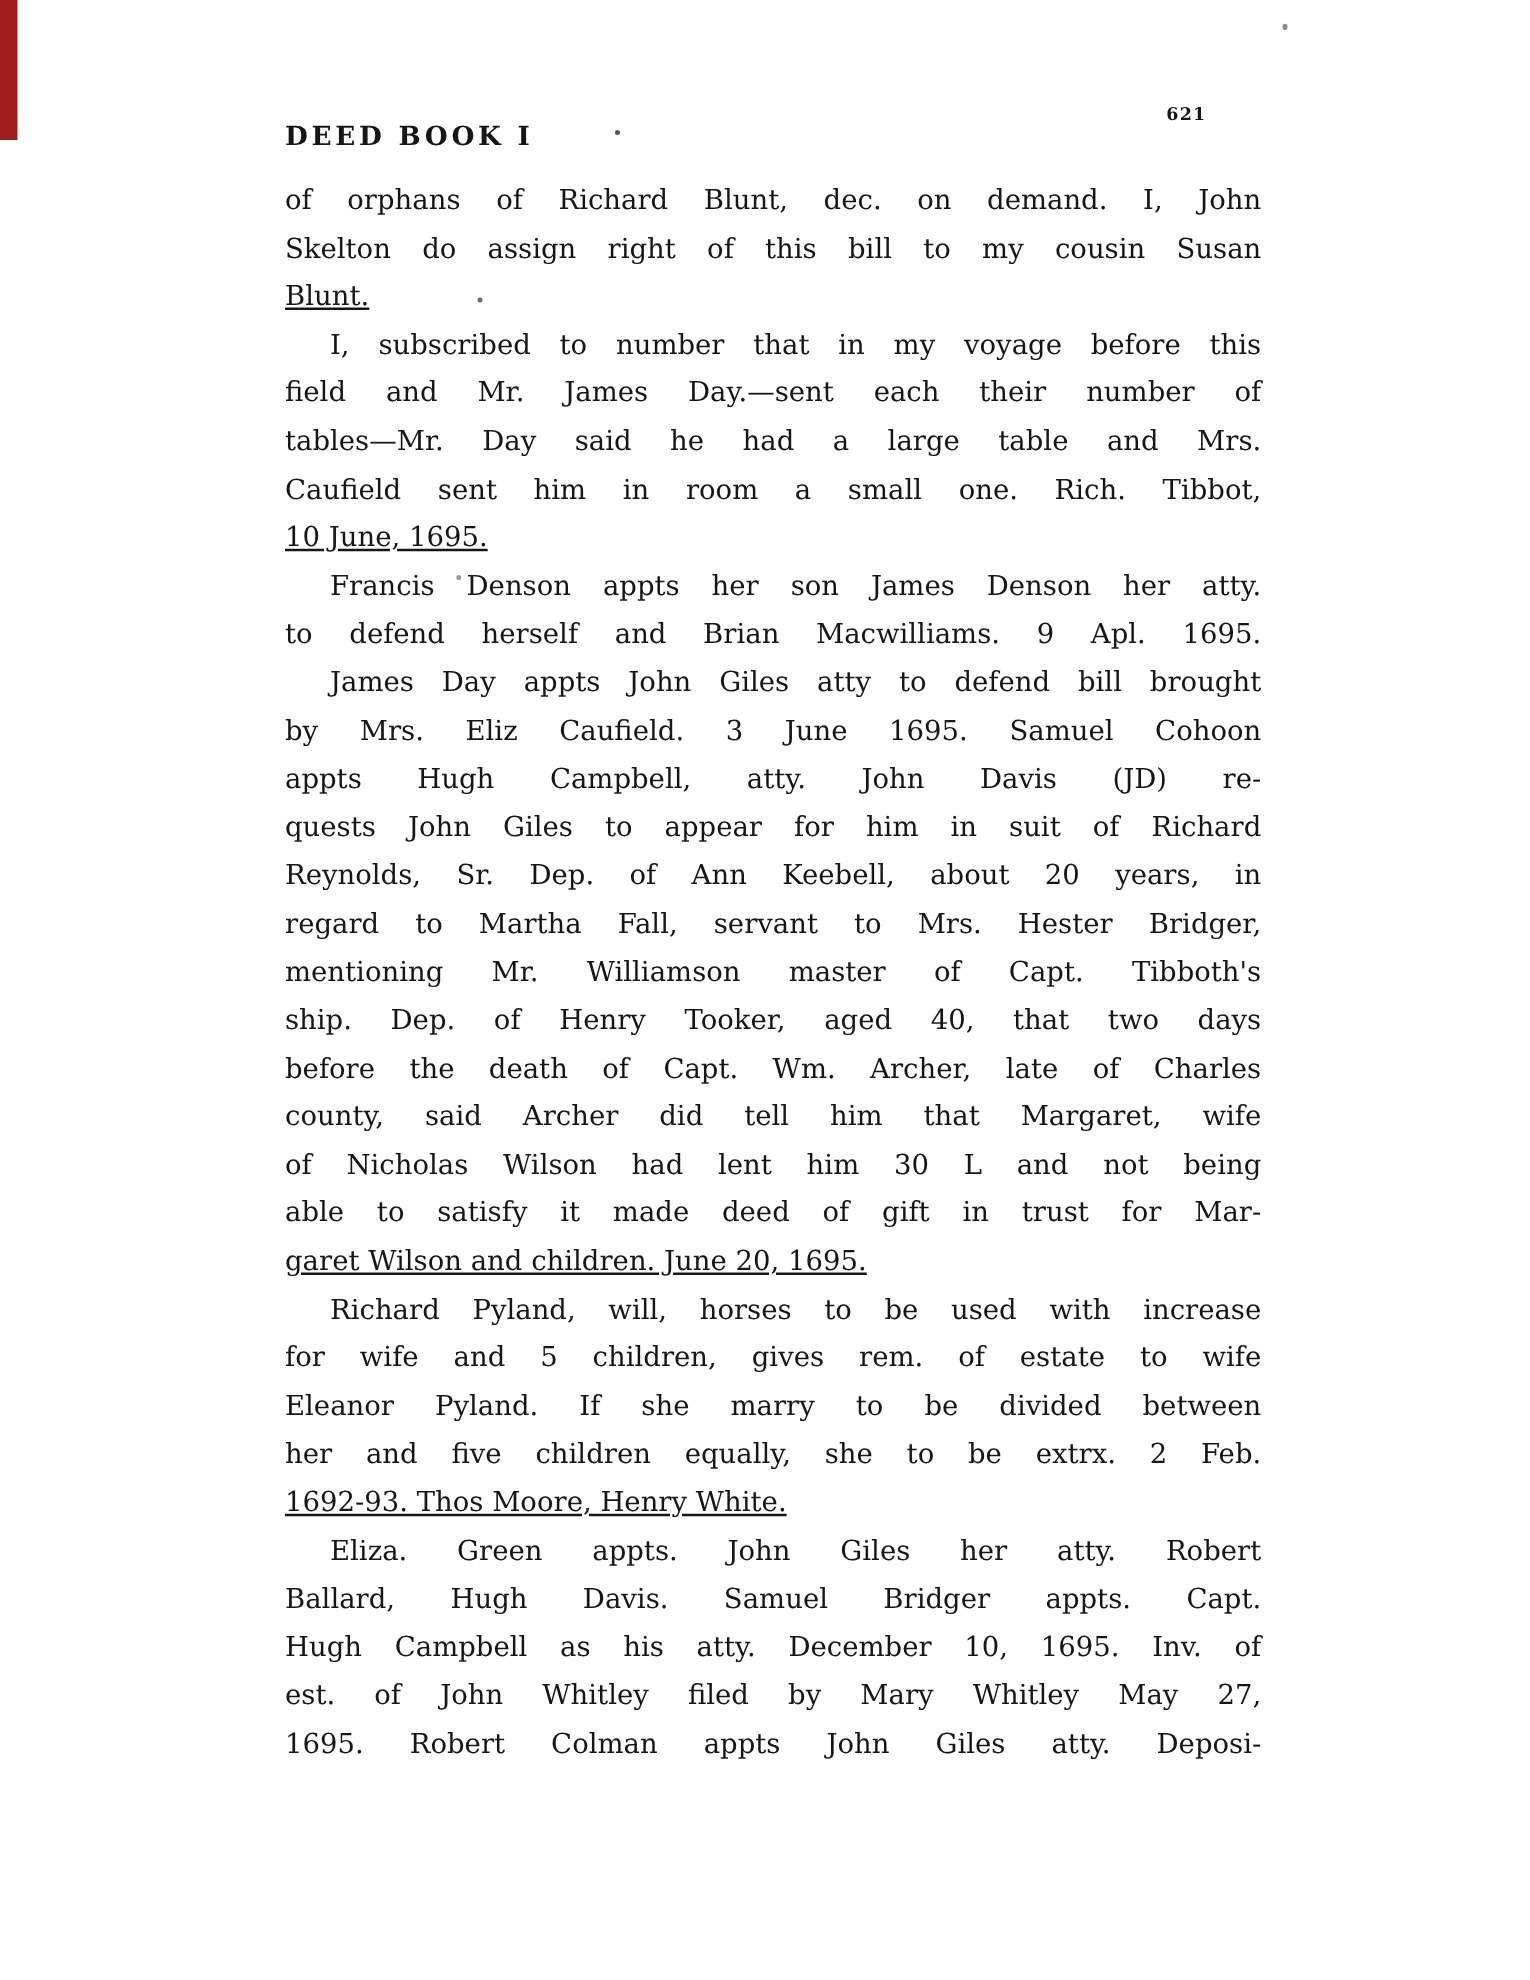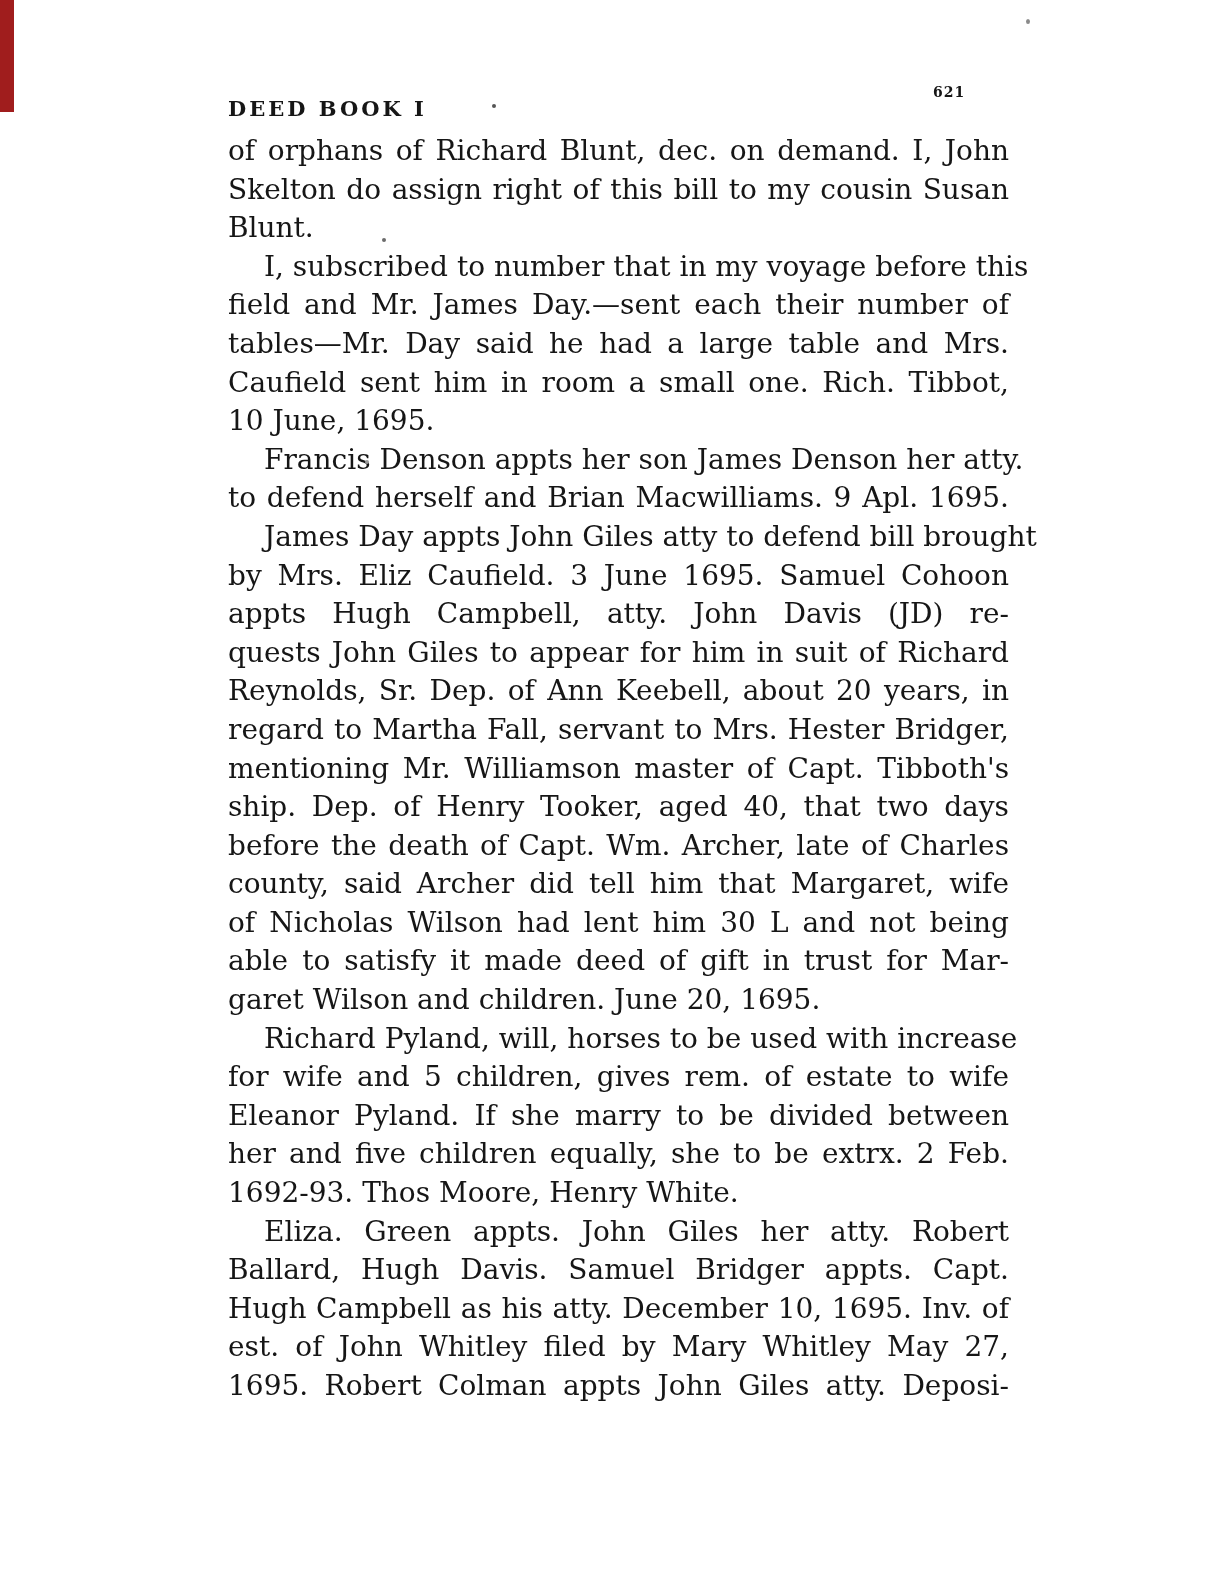--- a/index.html
+++ b/index.html
@@ -38,33 +38,34 @@
     position: absolute;
     top: 84px;
     left: 933px;
     font-size: 14px;
     font-weight: bold;
     letter-spacing: 1px;
   }
   .text-block {
     position: absolute;
     left: 228px;
-    top: 132px;
+    top: 142px;
     width: 781px;
-    font-size: 28px;
+    font-size: 22px;
     line-height: 38.6px;
   }
   .line {
     height: 38.6px;
     text-align: justify;
     text-align-last: justify;
     white-space: nowrap; 
   }
   .line.flush {
     text-align-last: left;
+    text-decoration: underline;
   }
   .line.indent {
     text-indent: 36px;
   }
   .speck {
     position: absolute;
     border-radius: 50%;
   }
 </style>
 </head>

